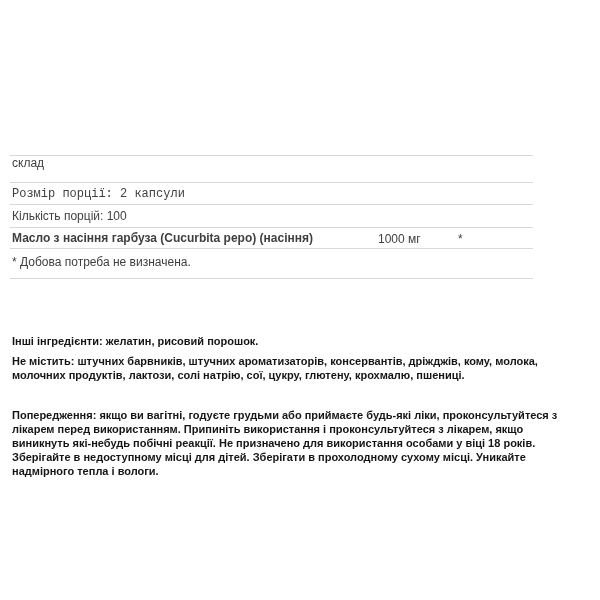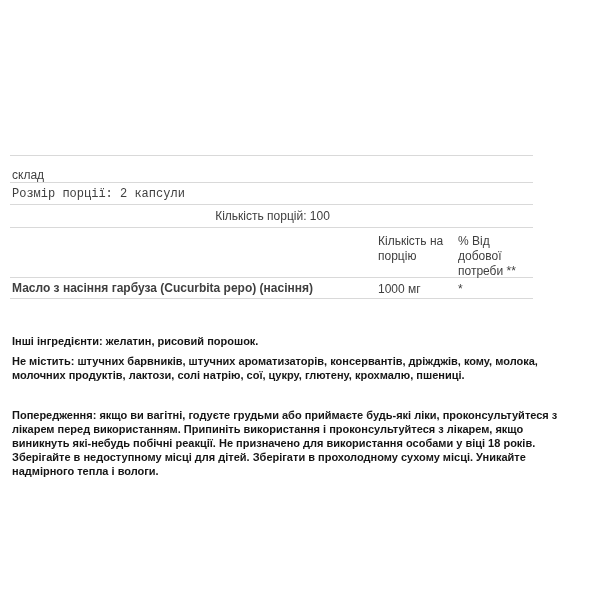--- a/index.html
+++ b/index.html
@@ -15,23 +15,23 @@
   .facts-table {
     position: absolute;
     left: 10px;
     top: 155px;
     width: 523px;
     border-top: 1px solid #d9d9d9;
     color: #3f3f3f;
     font-size: 12px;
   }
   .ft-row { border-bottom: 1px solid #d9d9d9; position: relative; box-sizing: border-box; }
-  .ft-row-title    { height: 27px; display: flex; align-items: flex-end; padding-left: 2px; }
+  .ft-row-title    { height: 27px; display: flex; align-items: flex-start; padding-left: 2px; }
   .ft-row-serving  { height: 22px; display: flex; align-items: center; padding-left: 2px; font-family: Liberation Mono, monospace; }
-  .ft-row-servings { height: 23px; display: flex; align-items: center; padding-left: 2px; justify-content: center; }
+  .ft-row-servings { height: 23px; display: flex; align-items: center; padding-left: 2px; }
   .ft-row-header   { height: 50px; }
   .ft-col-amount-h {
     position: absolute; left: 368px; top: 6px; width: 82px;
     line-height: 15px;
   }
   .ft-col-dv-h {
     position: absolute; left: 448px; top: 6px; width: 70px;
     line-height: 15px;
   }
   .ft-row-data { height: 21px; display: flex; align-items: center; }
@@ -66,31 +66,30 @@
     </div>
 
     <div class="ft-row ft-row-serving">
       <span>Розмір порції: 2 капсули</span>
     </div>
 
     <div class="ft-row ft-row-servings">
       <span>Кількість порцій: 100</span>
     </div>
 
-    <div class="ft-row ft-row-header">
-      <div class="ft-col-amount-h">Кількість на порцію</div>
-      <div class="ft-col-dv-h">% Від добової потреби **</div>
-    </div>
 
     <div class="ft-row ft-row-data">
       <span class="ft-ingredient-name">Масло з насіння гарбуза (Cucurbita pepo) (насіння)</span>
       <span class="ft-col-amount">1000 мг</span>
       <span class="ft-col-dv">*</span>
     </div>
 
+    <div class="ft-row ft-row-footnote">
+      <span>* Добова потреба не визначена.</span>
+    </div>
 
   </div>
 
   <p class="info-para info-other">Інші інгредієнти: желатин, рисовий порошок.</p>
 
   <p class="info-para info-free-of">Не містить: штучних барвників, штучних ароматизаторів, консервантів, дріжджів, кому, молока, молочних продуктів, лактози, солі натрію, сої, цукру, глютену, крохмалю, пшениці.</p>
 
   <p class="info-para info-warnings">Попередження: якщо ви вагітні, годуєте грудьми або приймаєте будь-які ліки, проконсультуйтеся з лікарем перед використанням. Припиніть використання і проконсультуйтеся з лікарем, якщо виникнуть які-небудь побічні реакції. Не призначено для використання особами у віці 18 років. Зберігайте в недоступному місці для дітей. Зберігати в прохолодному сухому місці. Уникайте надмірного тепла і вологи.</p>
 
 </div>

